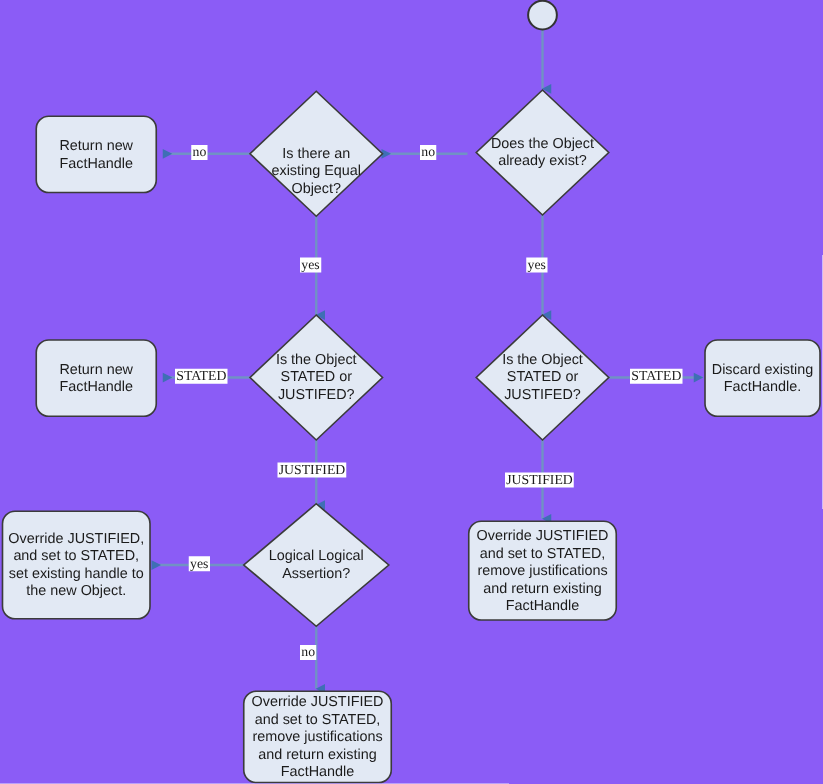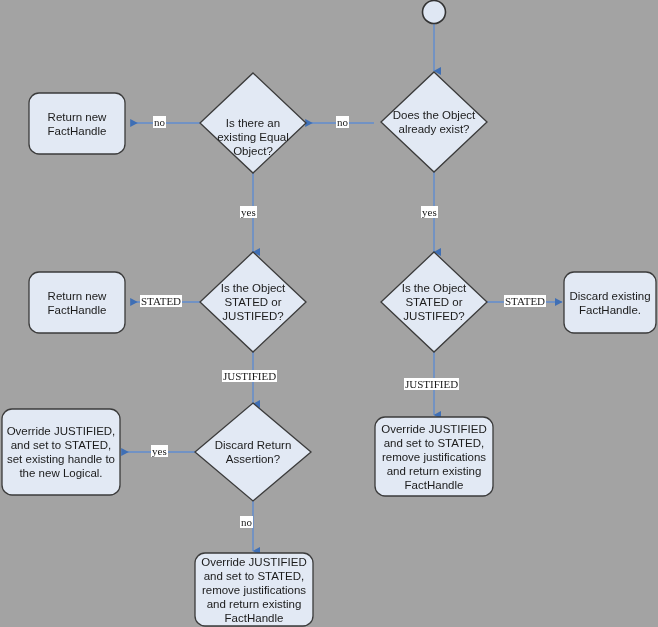--- a/index.html
+++ b/index.html
@@ -7,21 +7,21 @@
     padding: 0;
     background: #ffffff;
   }
   body {
     font-family: "Liberation Sans", sans-serif;
   }
   #canvas {
     position: relative;
     width: 658px;
     height: 627px;
-    background: #a3a3a3;
+    background: #8b5cf6;
     overflow: hidden;
   }
   #flow-svg {
     position: absolute;
     left: 0;
     top: 0;
     width: 658px;
     height: 627px;
   }
   .node-label {
@@ -128,21 +128,21 @@
 
   <div class="node-label box-label" style="left:29px; top:272px; width:96px; height:61px;">Return new
 FactHandle</div>
 
   <div class="node-label box-label" style="left:564px; top:272px; width:92px; height:61px;">Discard existing
 FactHandle.</div>
 
   <div class="node-label box-label" style="left:2px; top:409px; width:118px; height:86px;">Override JUSTIFIED,
 and set to STATED,
 set existing handle to
-the new Logical.</div>
+the new Object.</div>
 
   <div class="node-label box-label" style="left:375px; top:417px; width:118px; height:79px;">Override JUSTIFIED
 and set to STATED,
 remove justifications
 and return existing
 FactHandle</div>
 
   <div class="node-label box-label" style="left:195px; top:553px; width:118px; height:73px;">Override JUSTIFIED
 and set to STATED,
 remove justifications
@@ -157,21 +157,21 @@
 Object?</div>
 
   <div class="node-label diamond-label" style="left:205px; top:272px; width:96px; height:60px;">Is the Object
 STATED or
 JUSTIFED?</div>
 
   <div class="node-label diamond-label" style="left:386px; top:272px; width:96px; height:60px;">Is the Object
 STATED or
 JUSTIFED?</div>
 
-  <div class="node-label diamond-label" style="left:201px; top:424px; width:104px; height:56px;">Discard Return
+  <div class="node-label diamond-label" style="left:201px; top:424px; width:104px; height:56px;">Logical Logical
 Assertion?</div>
 
   <div class="edge-label" style="left:336px; top:116px;">no</div>
 
   <div class="edge-label" style="left:153px; top:116px;">no</div>
 
   <div class="edge-label" style="left:240px; top:206px;">yes</div>
 
   <div class="edge-label" style="left:421px; top:206px;">yes</div>
 

